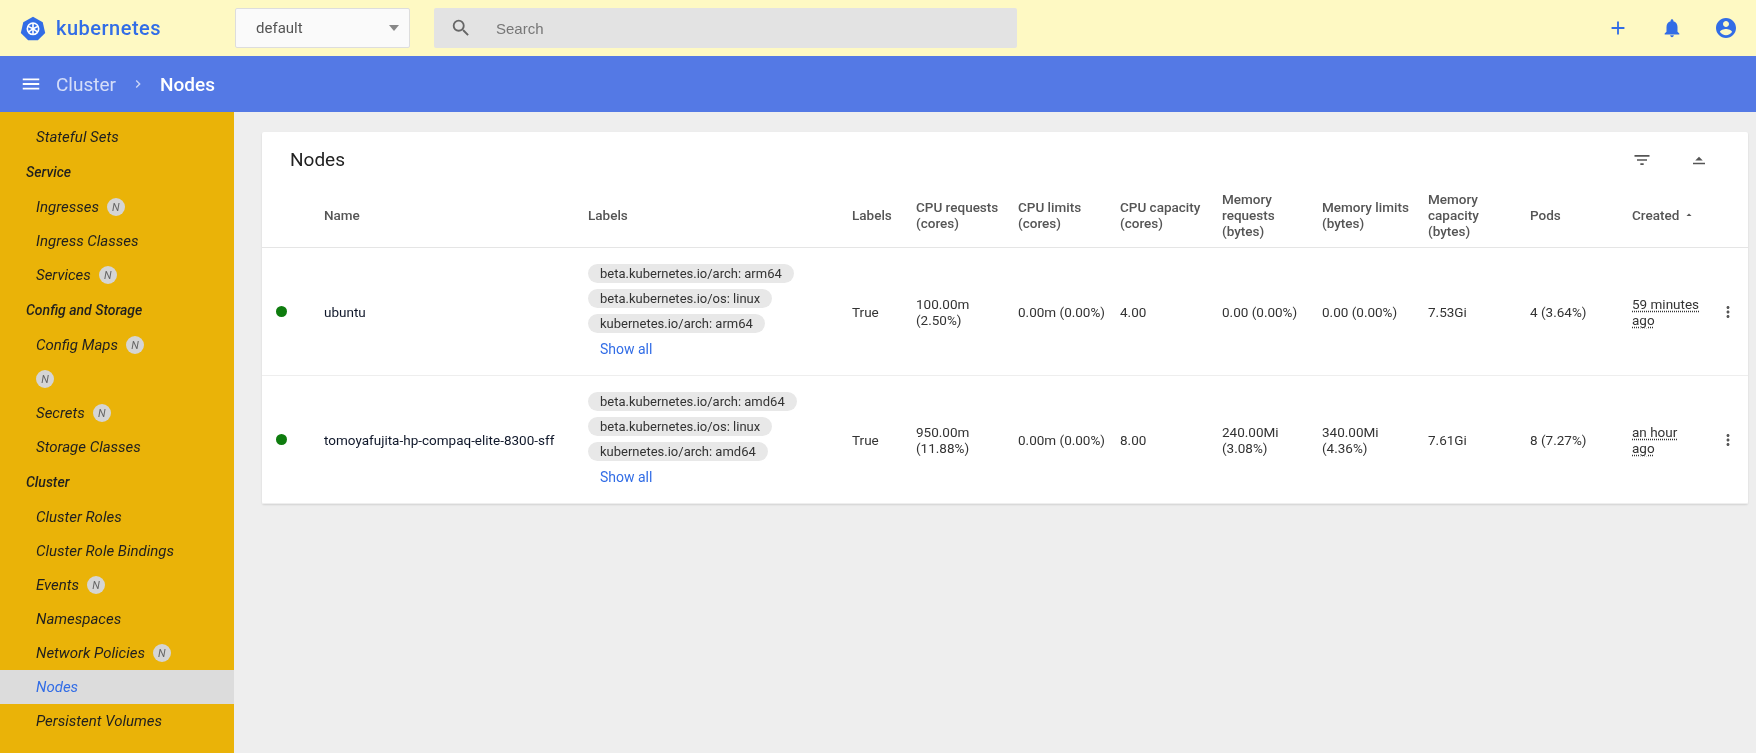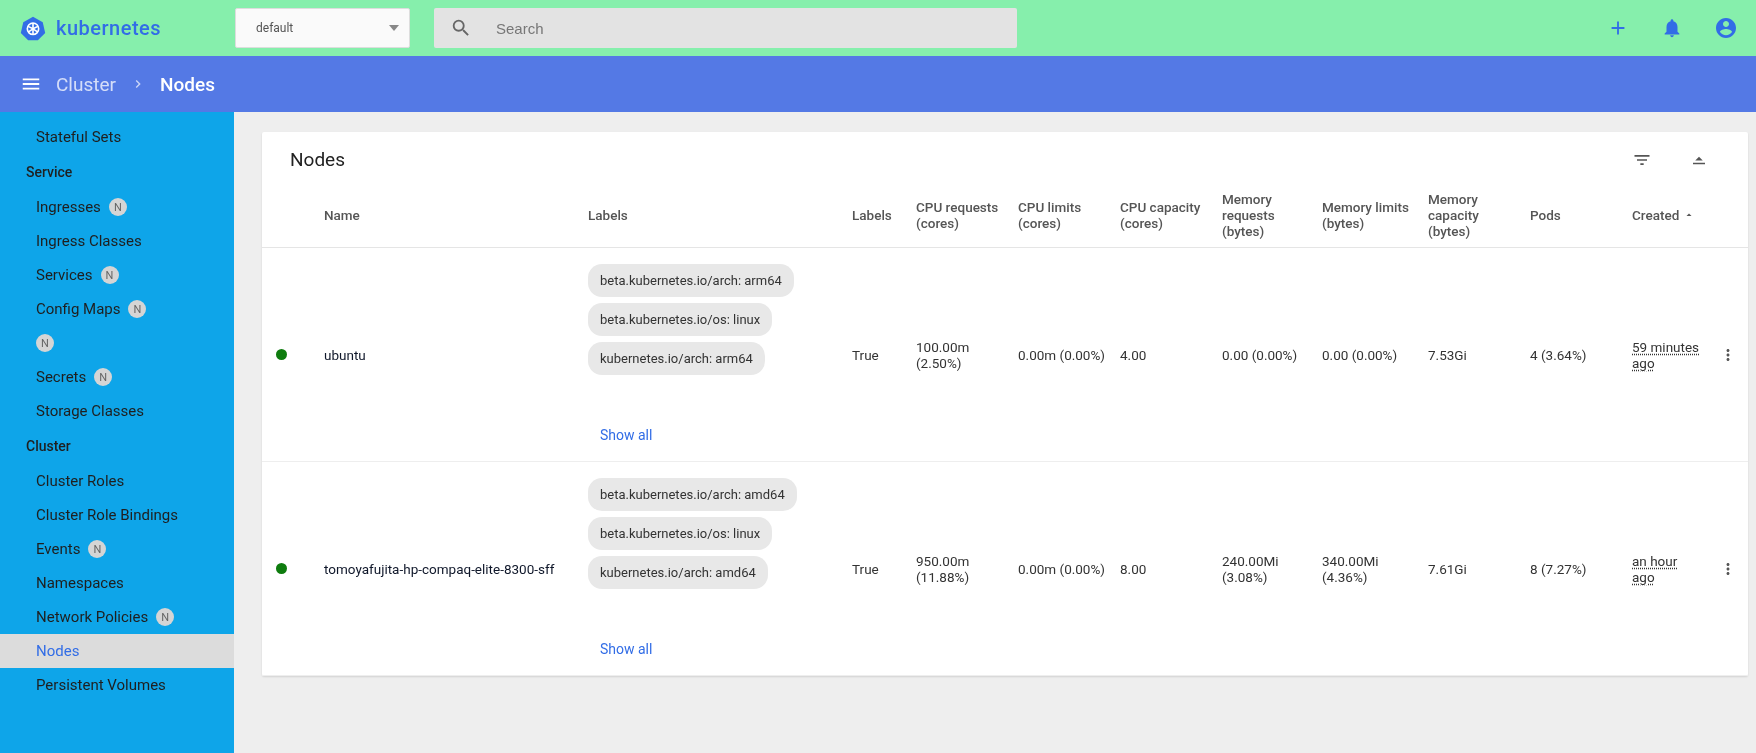--- a/index.html
+++ b/index.html
@@ -8,21 +8,21 @@
     font-size: 14px;
     background: #eee;
     color: #202124;
     width: 1756px;
     overflow: hidden;
   }
 
   
   .topbar {
     height: 56px;
-    background: #86efac;
+    background: #fef9c3;
     display: flex;
     align-items: center;
     padding: 0 8px 0 20px;
     gap: 10px;
   }
   .logo-wrap {
     display: flex;
     align-items: center;
     gap: 10px;
     width: 205px;
@@ -45,21 +45,21 @@
   .ns-select {
     width: 175px;
     height: 40px;
     border: 1px solid #ddd;
     background: #fafafa;
     display: flex;
     align-items: center;
     justify-content: space-between;
     padding: 0 10px 0 20px;
     color: #555;
-    font-size: 12px;
+    font-size: 15px;
     cursor: pointer;
     border-radius: 2px;
   }
   .searchbar {
     width: 583px;
     height: 40px;
     background: #e3e3e3;
     display: flex;
     align-items: center;
     padding: 0 16px;
@@ -105,24 +105,25 @@
 
   
   .body {
     display: flex;
     height: calc(100% - 112px);
   }
 
   
   .sidebar {
     width: 236px;
-    background: #0ea5e9;
+    background: #eab308;
     padding-top: 8px;
     overflow-y: auto;
     height: 641px;
+    font-style: italic;
   }
   .sb-cat {
     font-weight: 500;
     font-size: 14px;
     padding: 10px 26px 10px 26px;
     color: #1f1f1f;
   }
   .sb-item {
     font-size: 15px;
     padding: 8px 14px 8px 36px;
@@ -220,26 +221,26 @@
     border-radius: 50%;
     background: #0e7c0e;
     display: inline-block;
     margin-left: 8px;
   }
   .link { color: #0f172a; cursor: pointer; }
   .chip-stack { display: flex; flex-direction: column; gap: 6px; align-items: flex-start; }
   .chip {
     background: #e8e8e8;
     color: #333;
-    padding: 9px 12px;
+    padding: 2px 12px;
     border-radius: 14px;
     font-size: 13px;
     white-space: nowrap;
   }
-  .show-all { color: #326de6; font-size: 14px; cursor: pointer; padding: 2px 12px; margin-top: 44px; }
+  .show-all { color: #326de6; font-size: 14px; cursor: pointer; padding: 2px 12px; }
   .created {
     color: #333;
     text-decoration: underline dotted;
     text-underline-offset: 2px;
     cursor: default;
   }
   .row-menu { cursor: pointer; display:flex; justify-content:center; }
   .row-menu svg { fill: #555; }
   .th-flex { display:flex; align-items:center; gap:4px; }
 </style>
@@ -324,20 +325,21 @@
         <span>Ingresses</span>
         <span class="n-badge">N</span>
       </div>
       <div class="sb-item">
         <span>Ingress Classes</span>
       </div>
       <div class="sb-item">
         <span>Services</span>
         <span class="n-badge">N</span>
       </div>
+      <div class="sb-cat">Config and Storage</div>
       <div class="sb-item">
         <span>Config Maps</span>
         <span class="n-badge">N</span>
       </div>
       <div class="sb-item">
         <span class="n-badge">N</span>
       </div>
       <div class="sb-item">
         <span>Secrets</span>
         <span class="n-badge">N</span>

